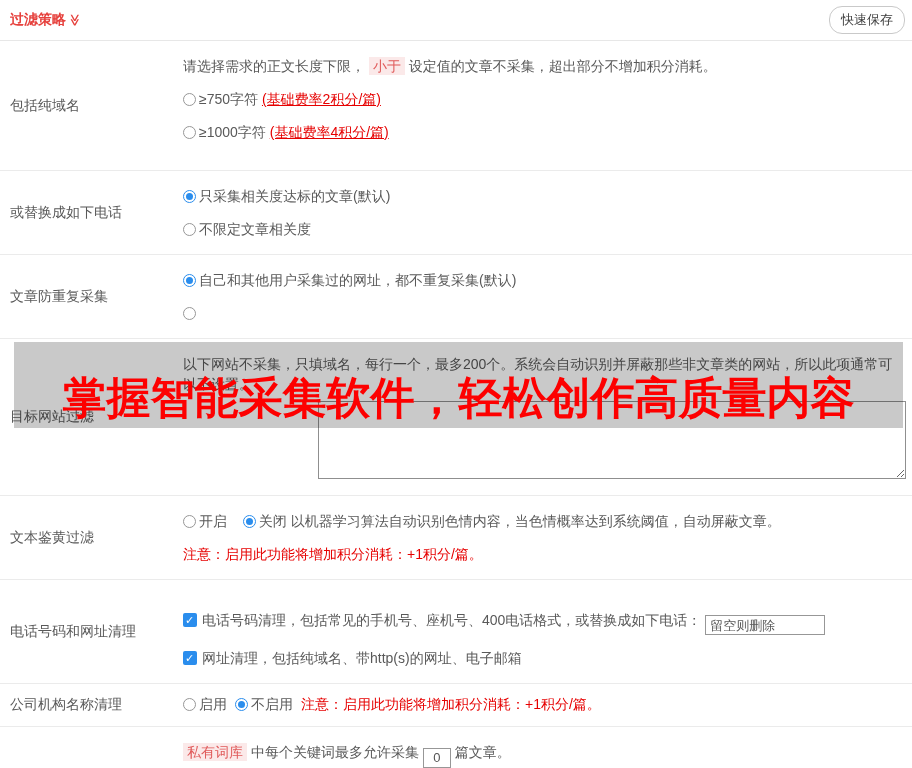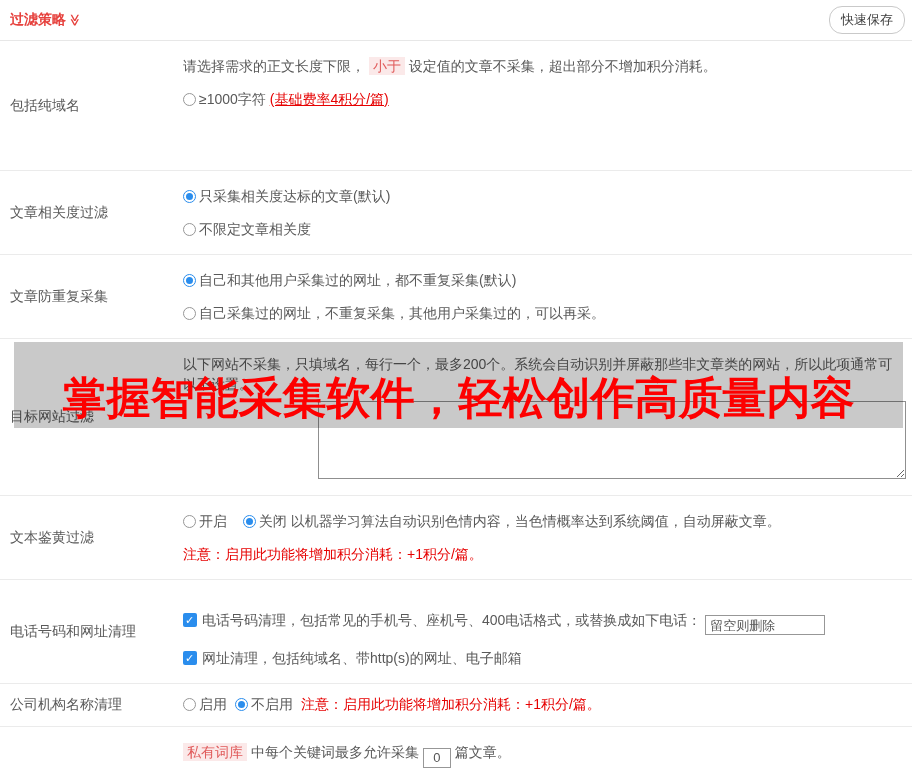--- a/index.html
+++ b/index.html
@@ -87,46 +87,50 @@
 
 <div class="row" style="min-height:130px;">
   <div class="row-label">包括纯域名</div>
   <div class="row-content">
     <div class="line">
       <span>请选择需求的正文长度下限，</span>
       <span class="badge">小于</span>
       <span>设定值的文章不采集，超出部分不增加积分消耗。</span>
     </div>
     <div class="line">
+      <span class="radio"></span><span>≥750字符</span>
+      <span class="cost">(基础费率2积分/篇)</span>
+    </div>
+    <div class="line">
       <span class="radio"></span><span>≥1000字符</span>
       <span class="cost">(基础费率4积分/篇)</span>
     </div>
   </div>
 </div>
 
 <div class="row" style="min-height:68px;">
-  <div class="row-label">文章相关度过滤</div>
+  <div class="row-label">或替换成如下电话</div>
   <div class="row-content">
     <div class="line">
       <span class="radio checked"></span><span>只采集相关度达标的文章(默认)</span>
     </div>
     <div class="line">
       <span class="radio"></span><span>不限定文章相关度</span>
     </div>
   </div>
 </div>
 
 <div class="row" style="min-height:67px;">
   <div class="row-label">文章防重复采集</div>
   <div class="row-content">
     <div class="line">
       <span class="radio checked"></span><span>自己和其他用户采集过的网址，都不重复采集(默认)</span>
     </div>
     <div class="line">
-      <span class="radio"></span><span>自己采集过的网址，不重复采集，其他用户采集过的，可以再采。</span>
+      <span class="radio"></span>
     </div>
   </div>
 </div>
 
 <div class="row" style="min-height:157px;">
   <div class="row-label">目标网站过滤</div>
   <div class="row-content">
     <div class="line" style="margin-bottom:6px;">以下网站不采集，只填域名，每行一个，最多200个。系统会自动识别并屏蔽那些非文章类的网站，所以此项通常可以不设置。</div>
     <textarea class="site-textarea" value="" style=""></textarea>
   </div>

